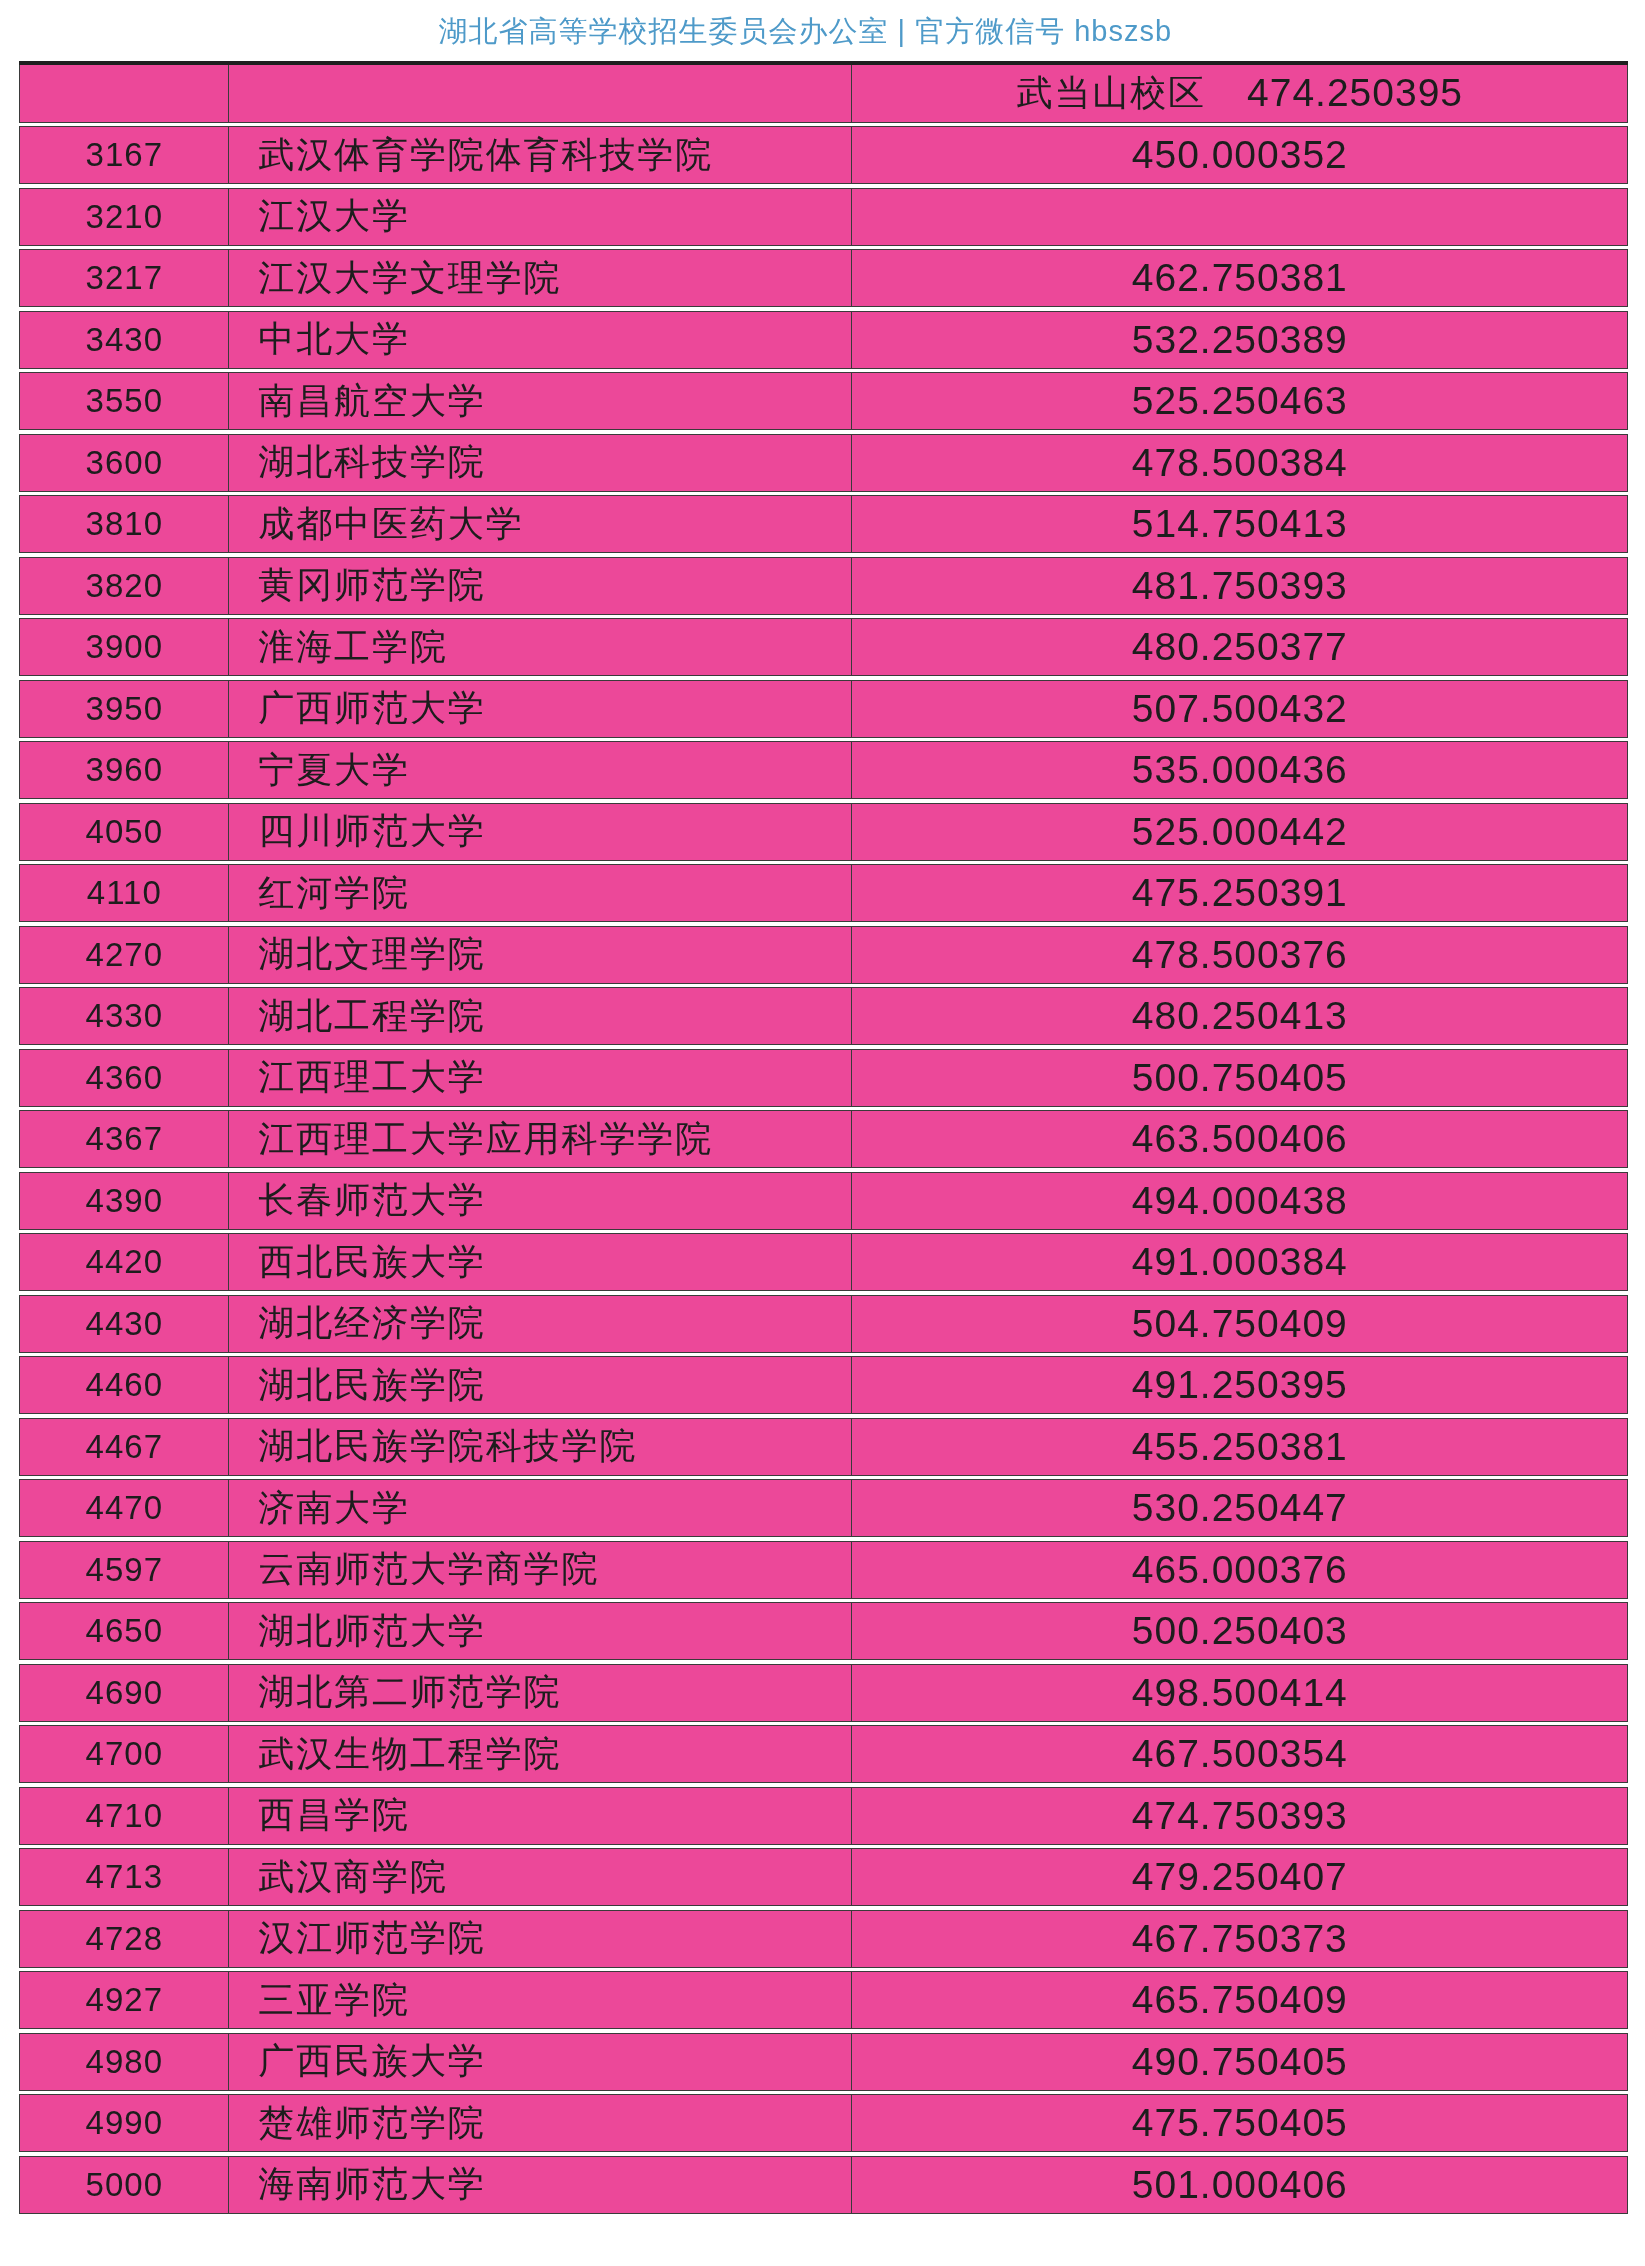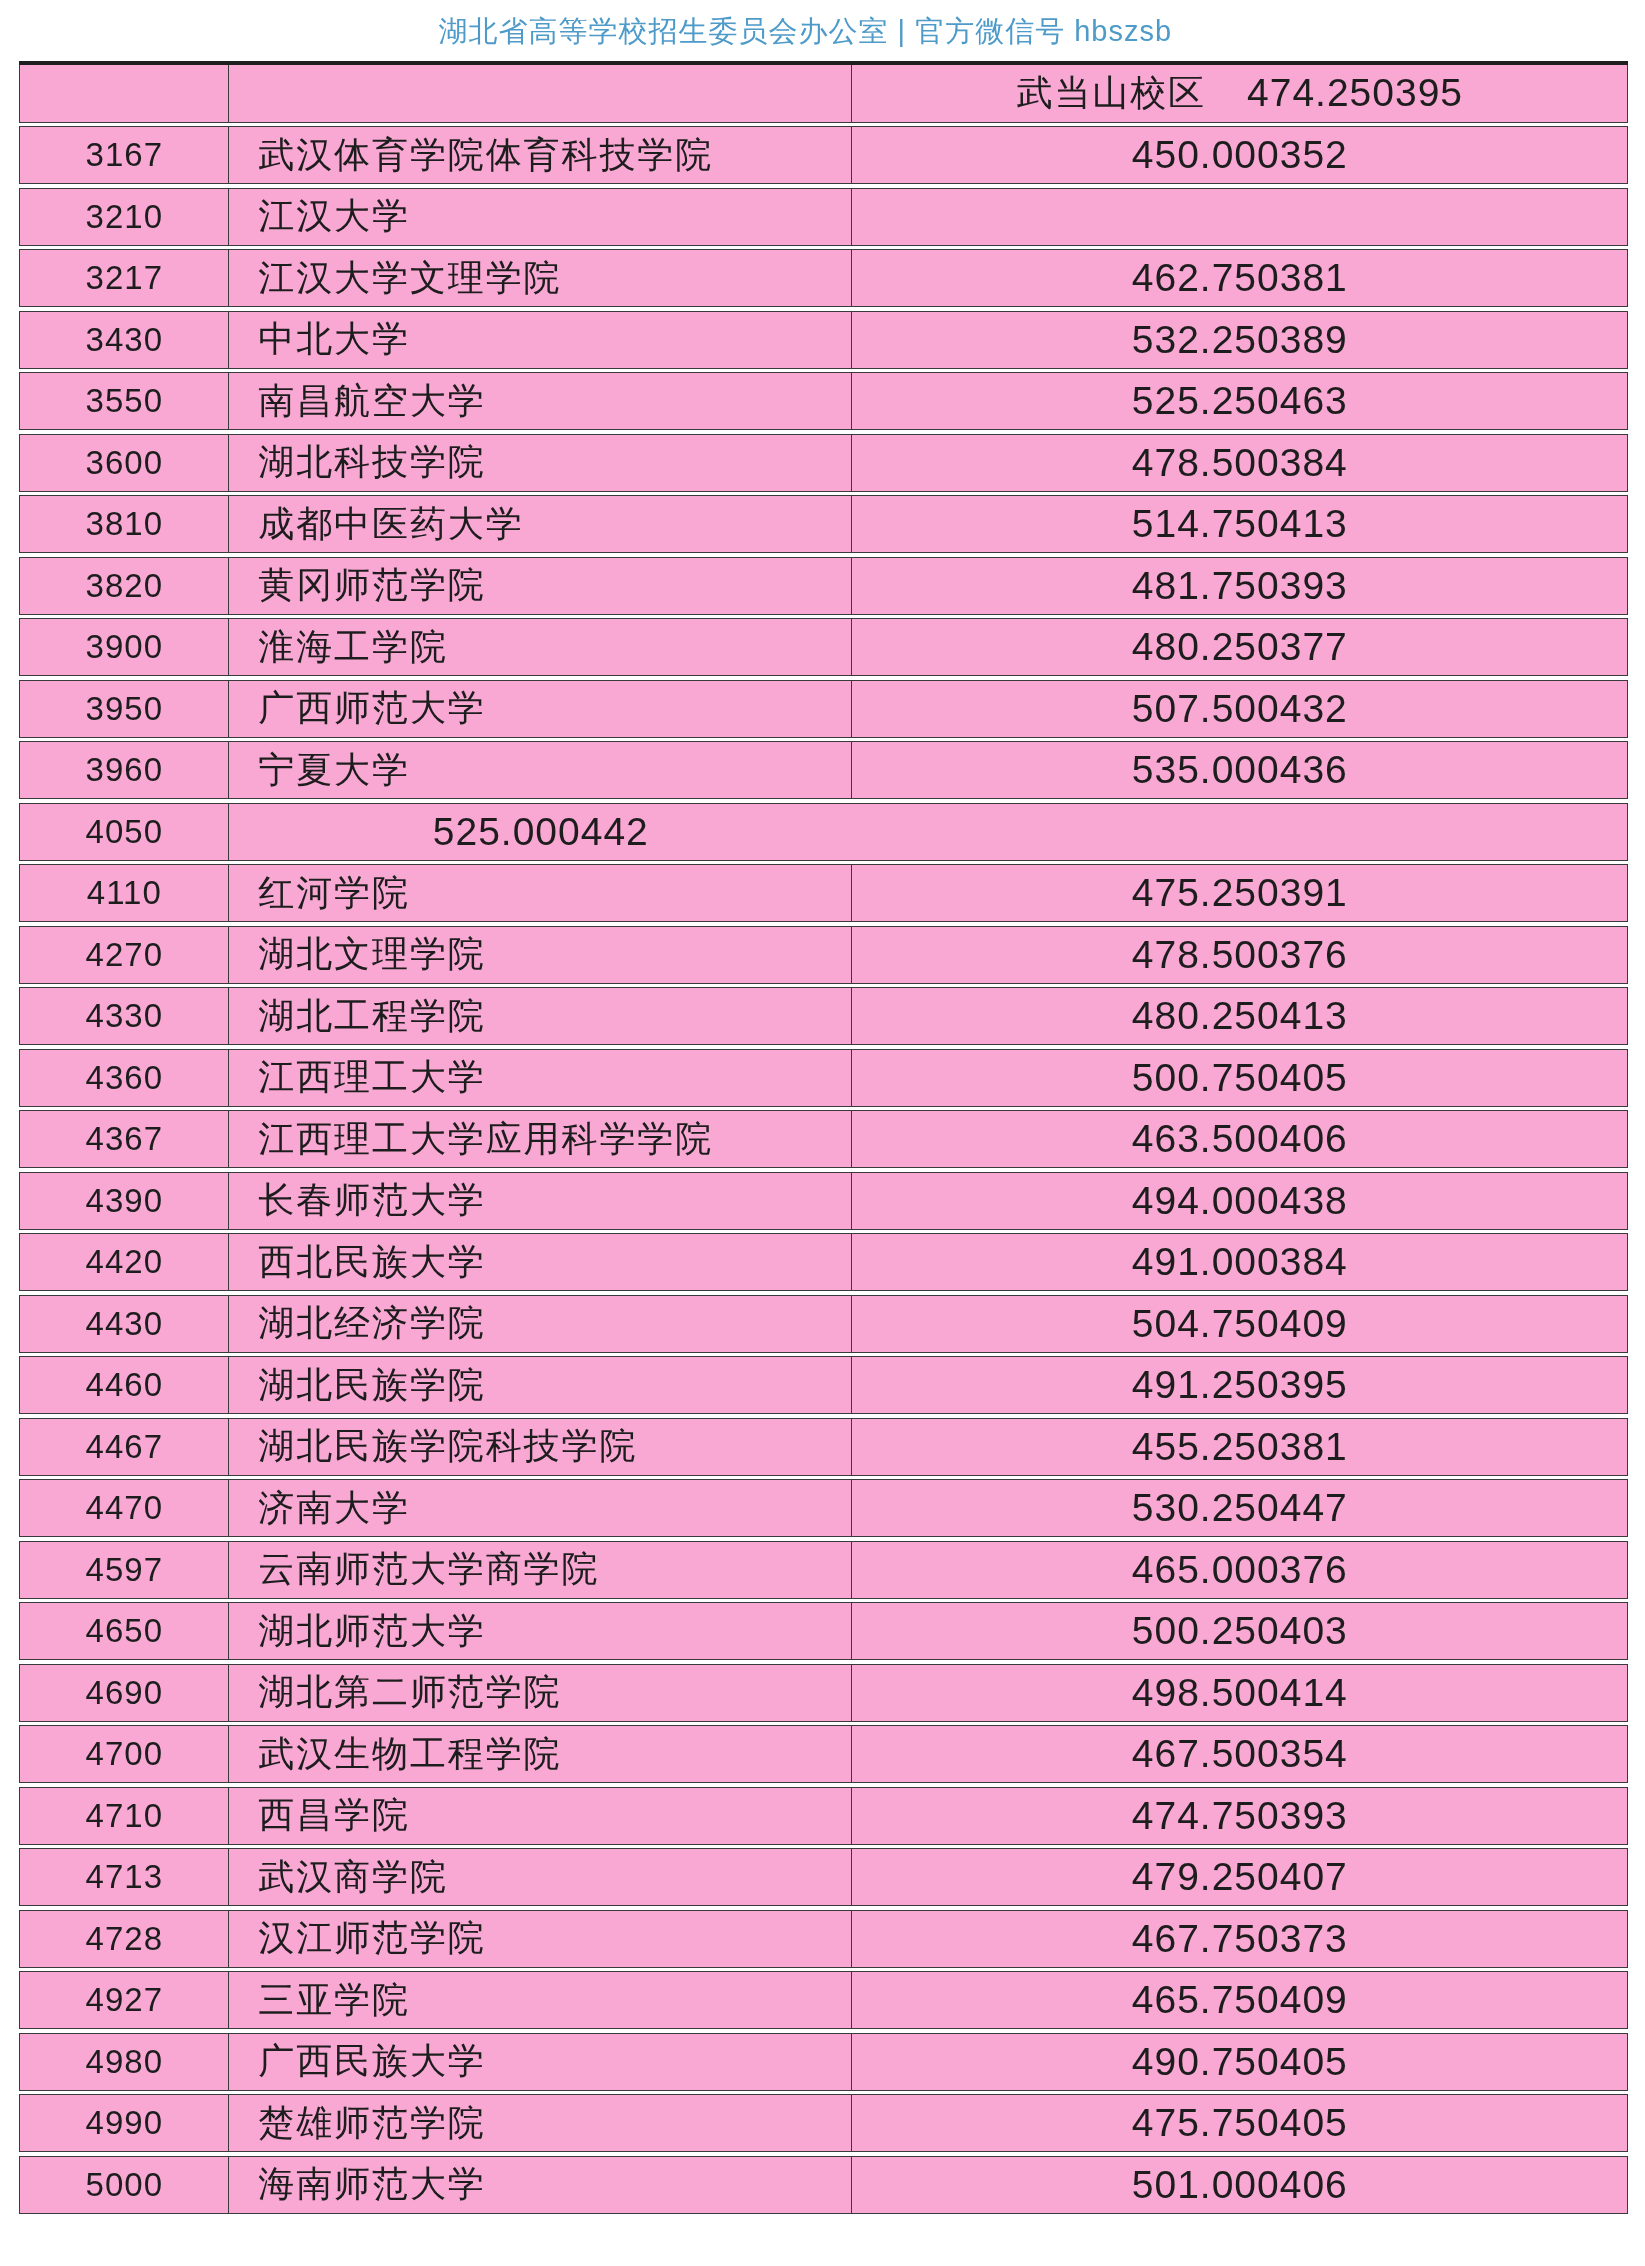--- a/index.html
+++ b/index.html
@@ -37,21 +37,21 @@
     height: 3.9px;
     background: #1f1f1f;
   }
   .row {
     display: grid;
     grid-template-columns: 209px 623px 1fr;
     height: 58px;
     box-sizing: border-box;
     border: 1.9px solid #3a3a3a;
     margin-top: 3.5px;
-    background: #f9a8d4;
+    background: #ec4899;
   }
   .row.campus-row {
     margin-top: 0;
     border-top: none;
   }
   .cell {
     display: flex;
     align-items: center;
     justify-content: center;
     overflow: hidden;
@@ -161,20 +161,21 @@
   </div>
 
   <div class="row">
     <div class="cell code-cell">3960</div>
     <div class="cell name-cell">宁夏大学</div>
     <div class="cell score-cell">535.000436</div>
   </div>
 
   <div class="row">
     <div class="cell code-cell">4050</div>
+    <div class="cell name-cell">四川师范大学</div>
     <div class="cell score-cell">525.000442</div>
   </div>
 
   <div class="row">
     <div class="cell code-cell">4110</div>
     <div class="cell name-cell">红河学院</div>
     <div class="cell score-cell">475.250391</div>
   </div>
 
   <div class="row">

